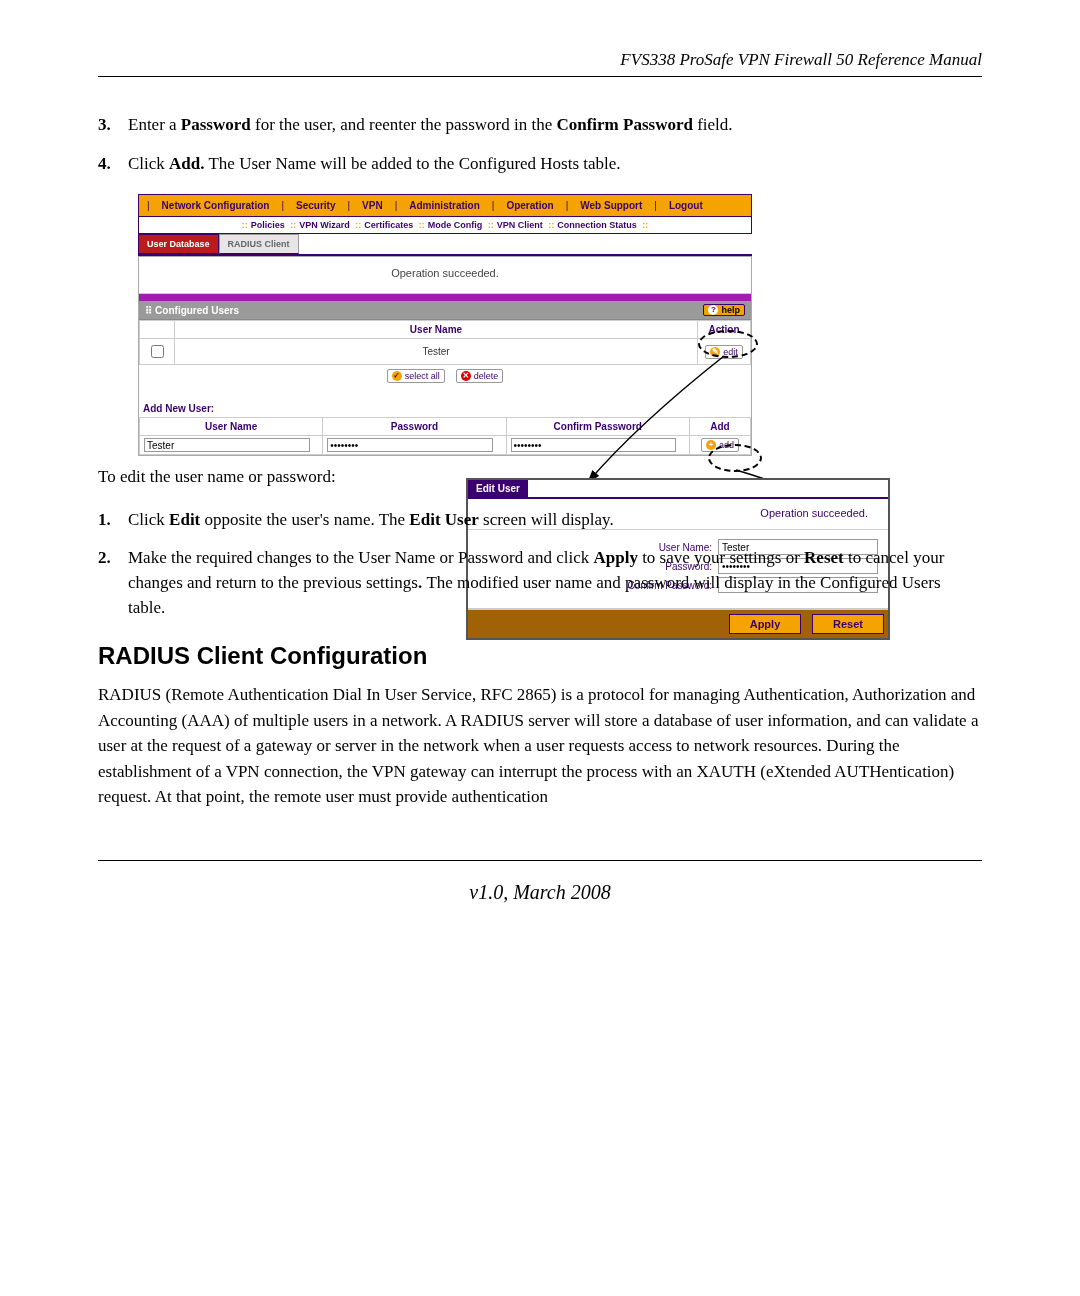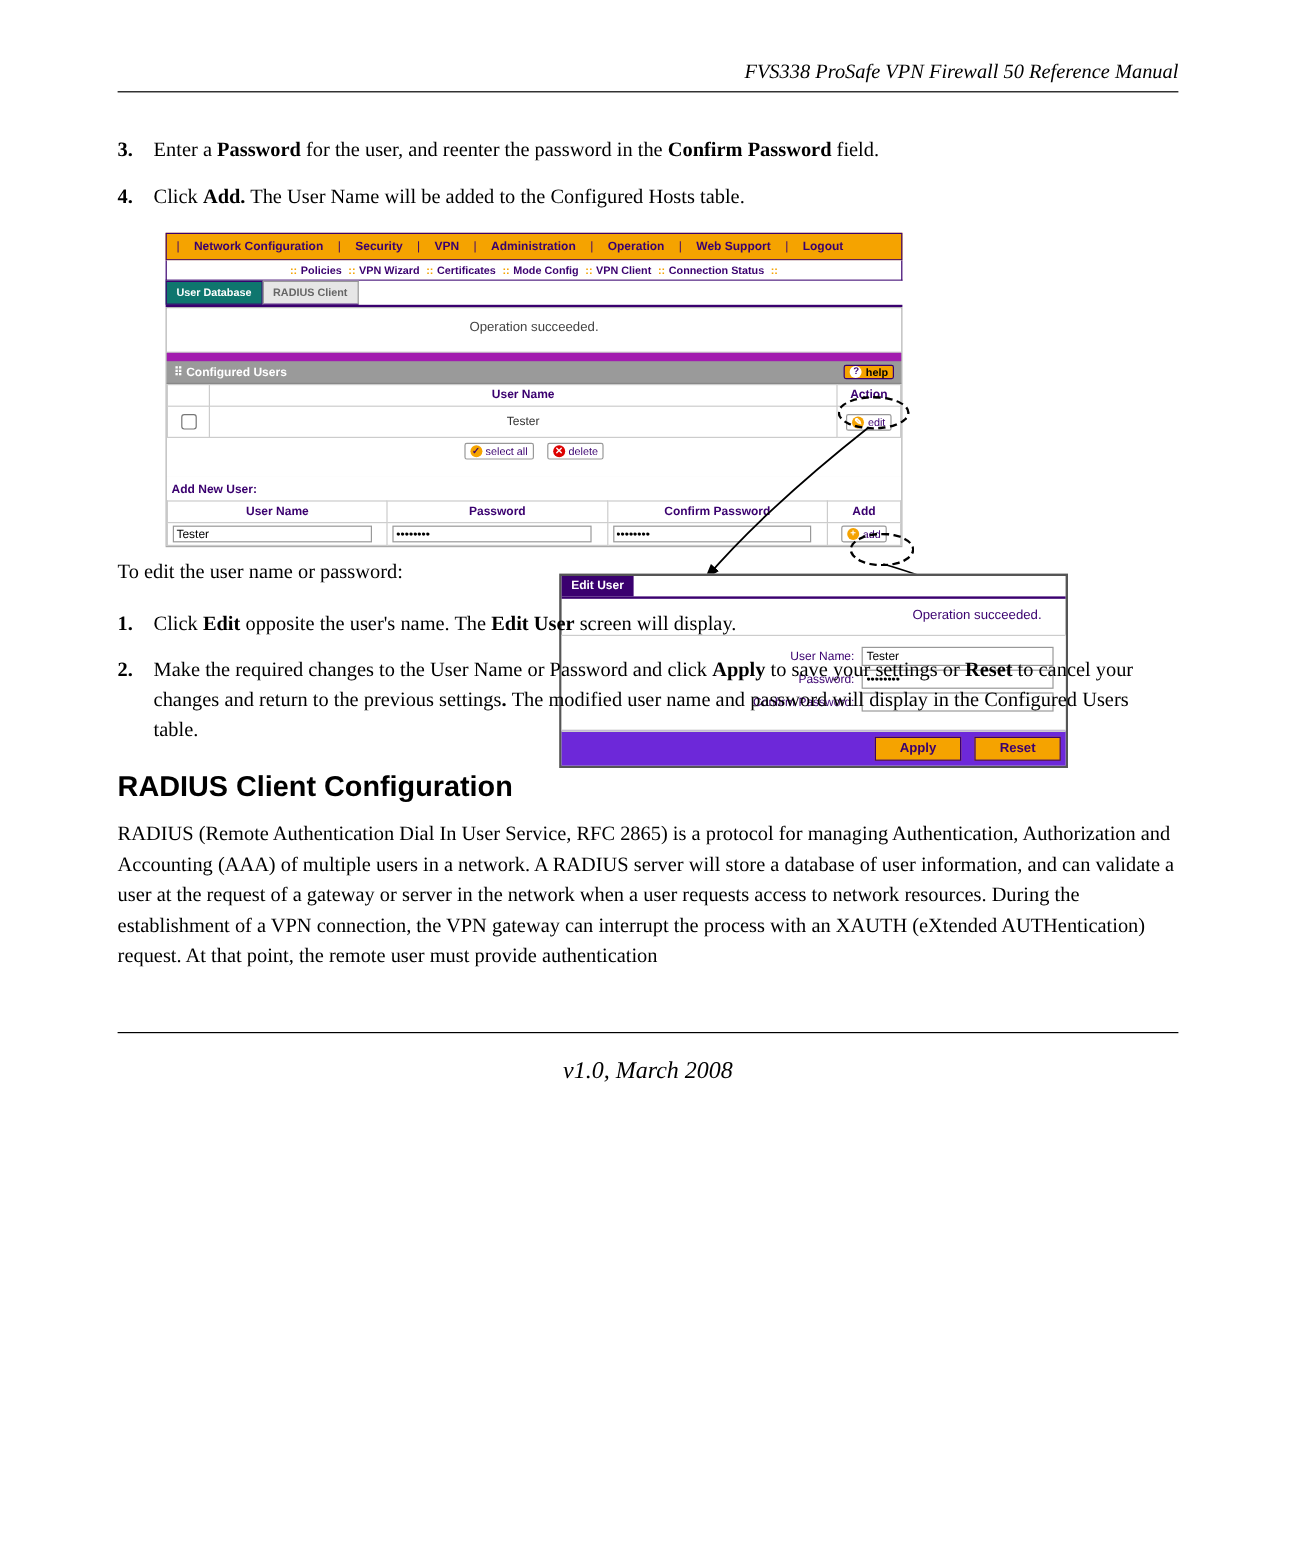--- a/index.html
+++ b/index.html
@@ -100,21 +100,21 @@
   .tab {
     font-size: 9px;
     font-weight: bold;
     padding: 4px 8px;
     border: 1px solid #999;
     border-bottom: 1px solid #3a006f;
     color: #666;
     background: #e6e6e6;
   }
   .tab.active {
-    background: #0f766e;
+    background: #b91c1c;
     color: #fff;
     border-color: #3a006f;
   }
   .tabs-under {
     border-top: 2px solid #3a006f;
     background: #fff;
   }
   .panel {
     border: 1px solid #aaa;
     background: #f7f7f7;
@@ -262,21 +262,21 @@
   .edit-win .fields {
     background: #fff;
     padding: 6px 10px 12px 10px;
     border-top: 1px solid #ccc;
     border-bottom: 1px solid #ccc;
   }
   .edit-win .row2 { display: flex; justify-content: flex-end; align-items: center; gap: 6px; margin: 3px 0; color: #3a006f; }
   .edit-win .row2 label { font-size: 10px; }
   .edit-win .row2 input { width: 160px; border: 1px solid #999; height: 16px; font-size: 10px; padding: 0 3px; box-sizing: border-box; }
   .edit-win .btnbar {
-    background: #6d28d9;
+    background: #a16207;
     padding: 4px;
     text-align: right;
     border-top: 1px solid #ccc;
   }
   .edit-win .obtn {
     display: inline-block;
     background: #f5a300;
     color: #3a006f;
     font-weight: bold;
     font-size: 11px;

